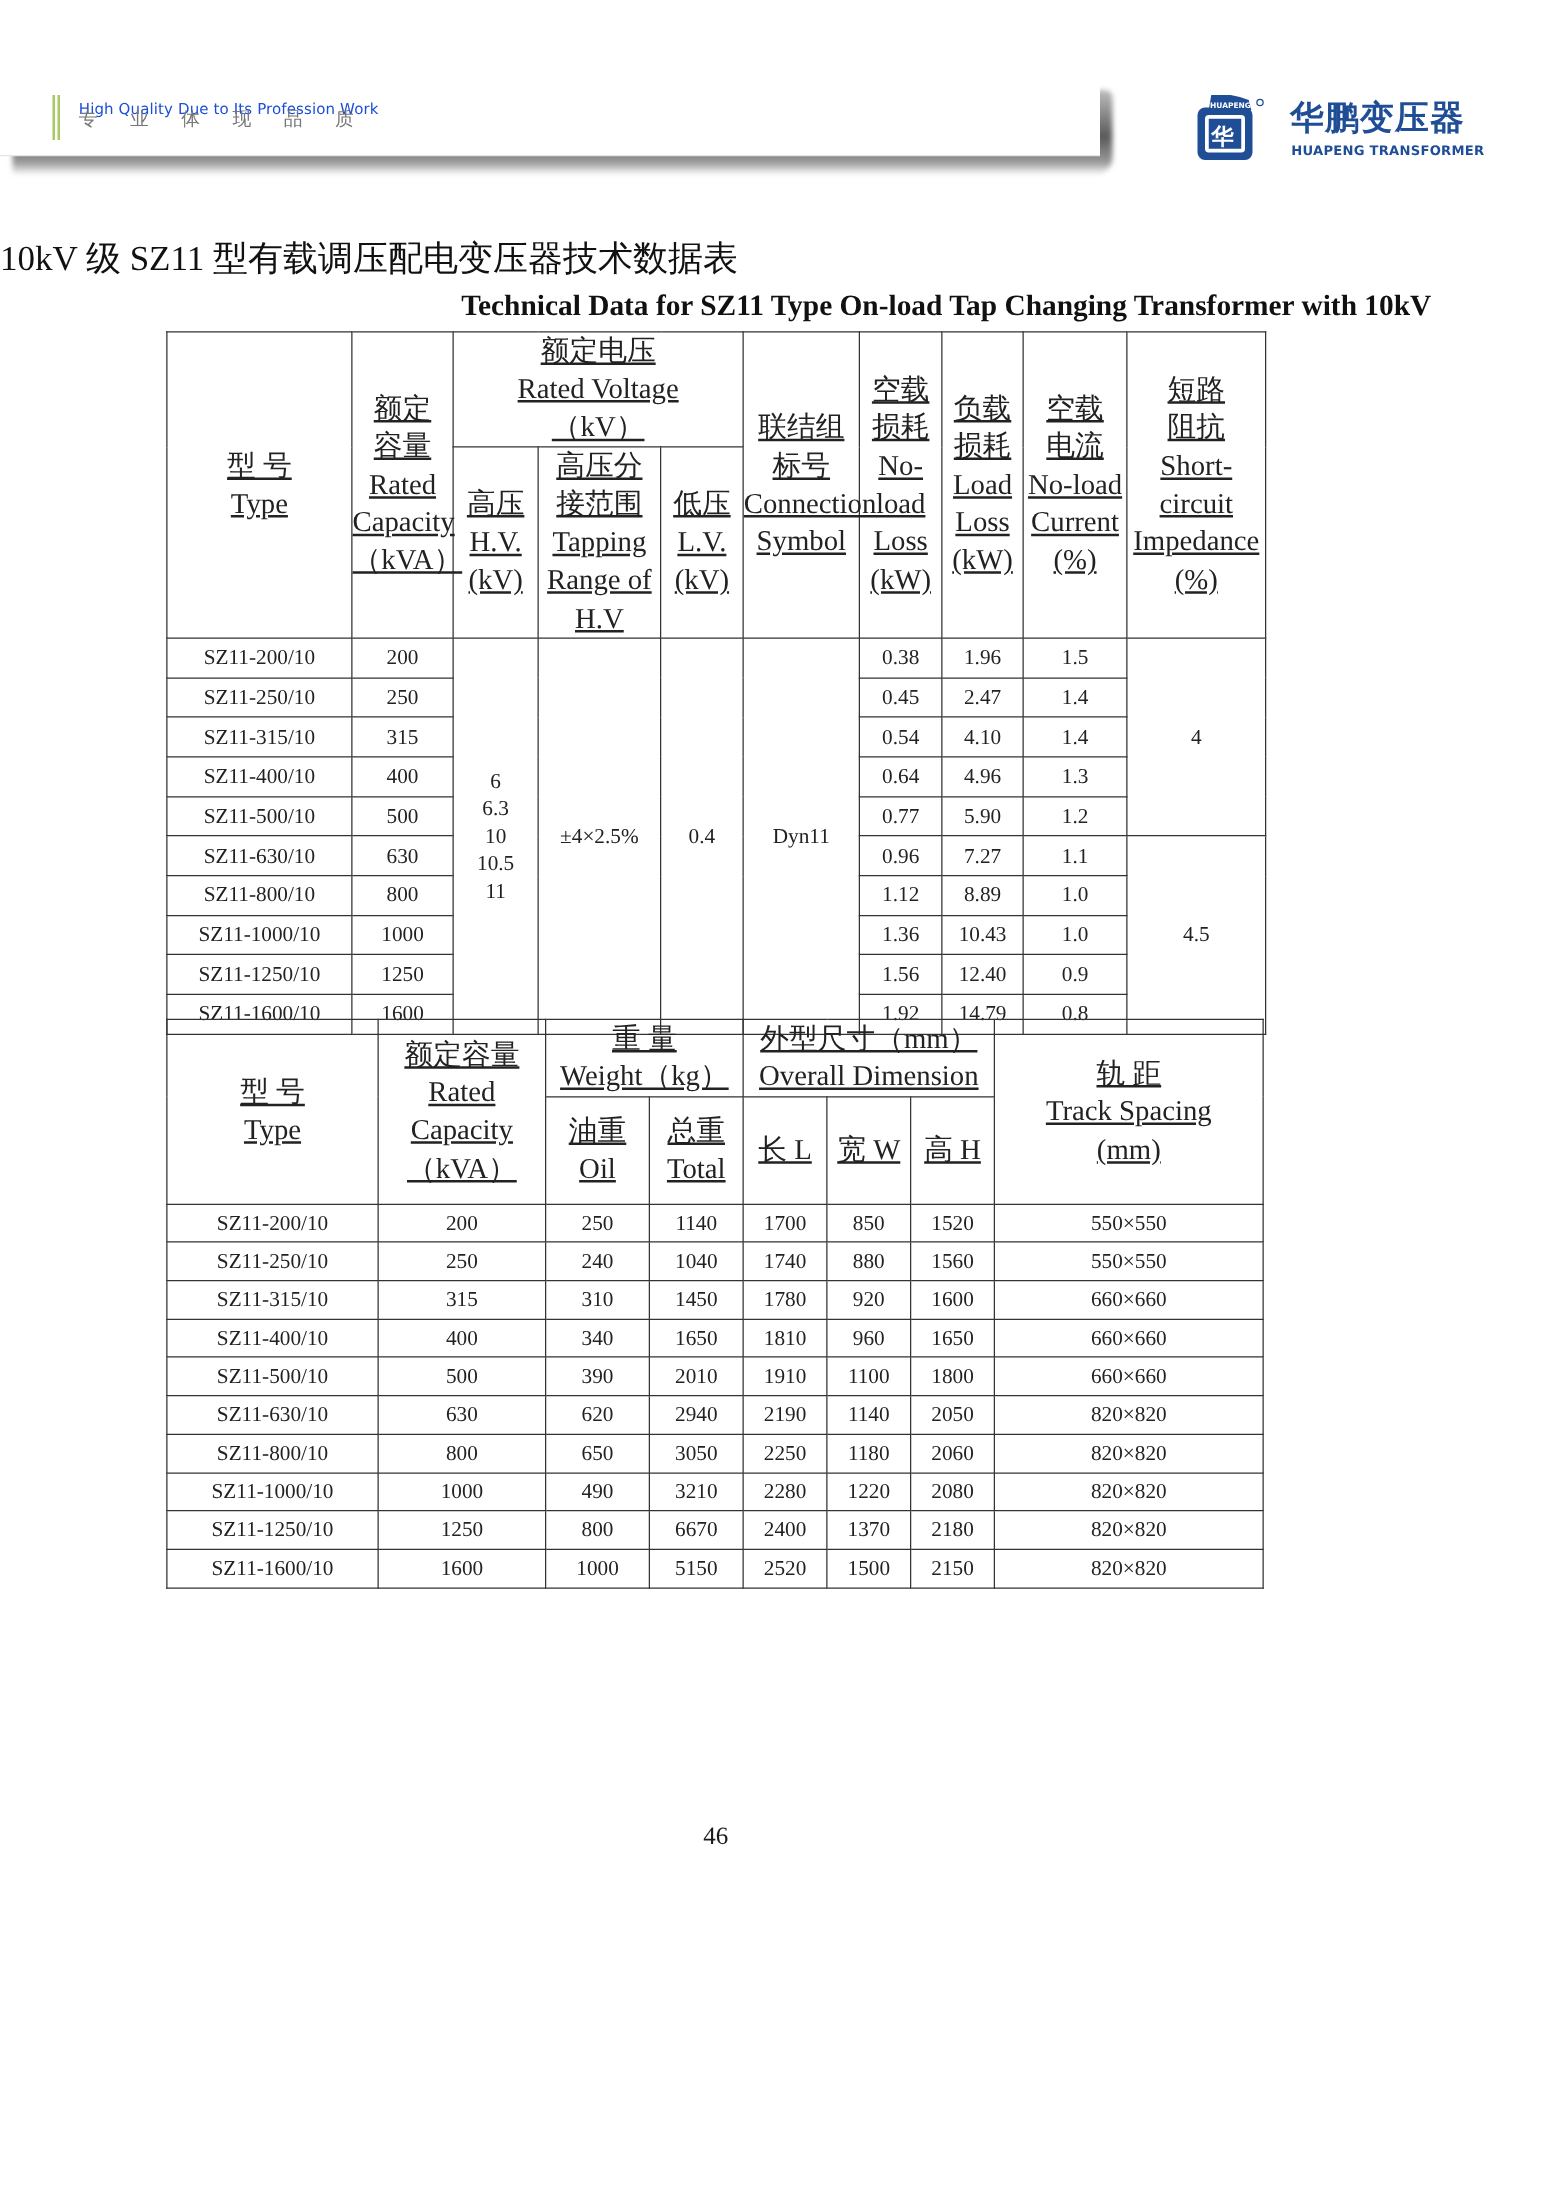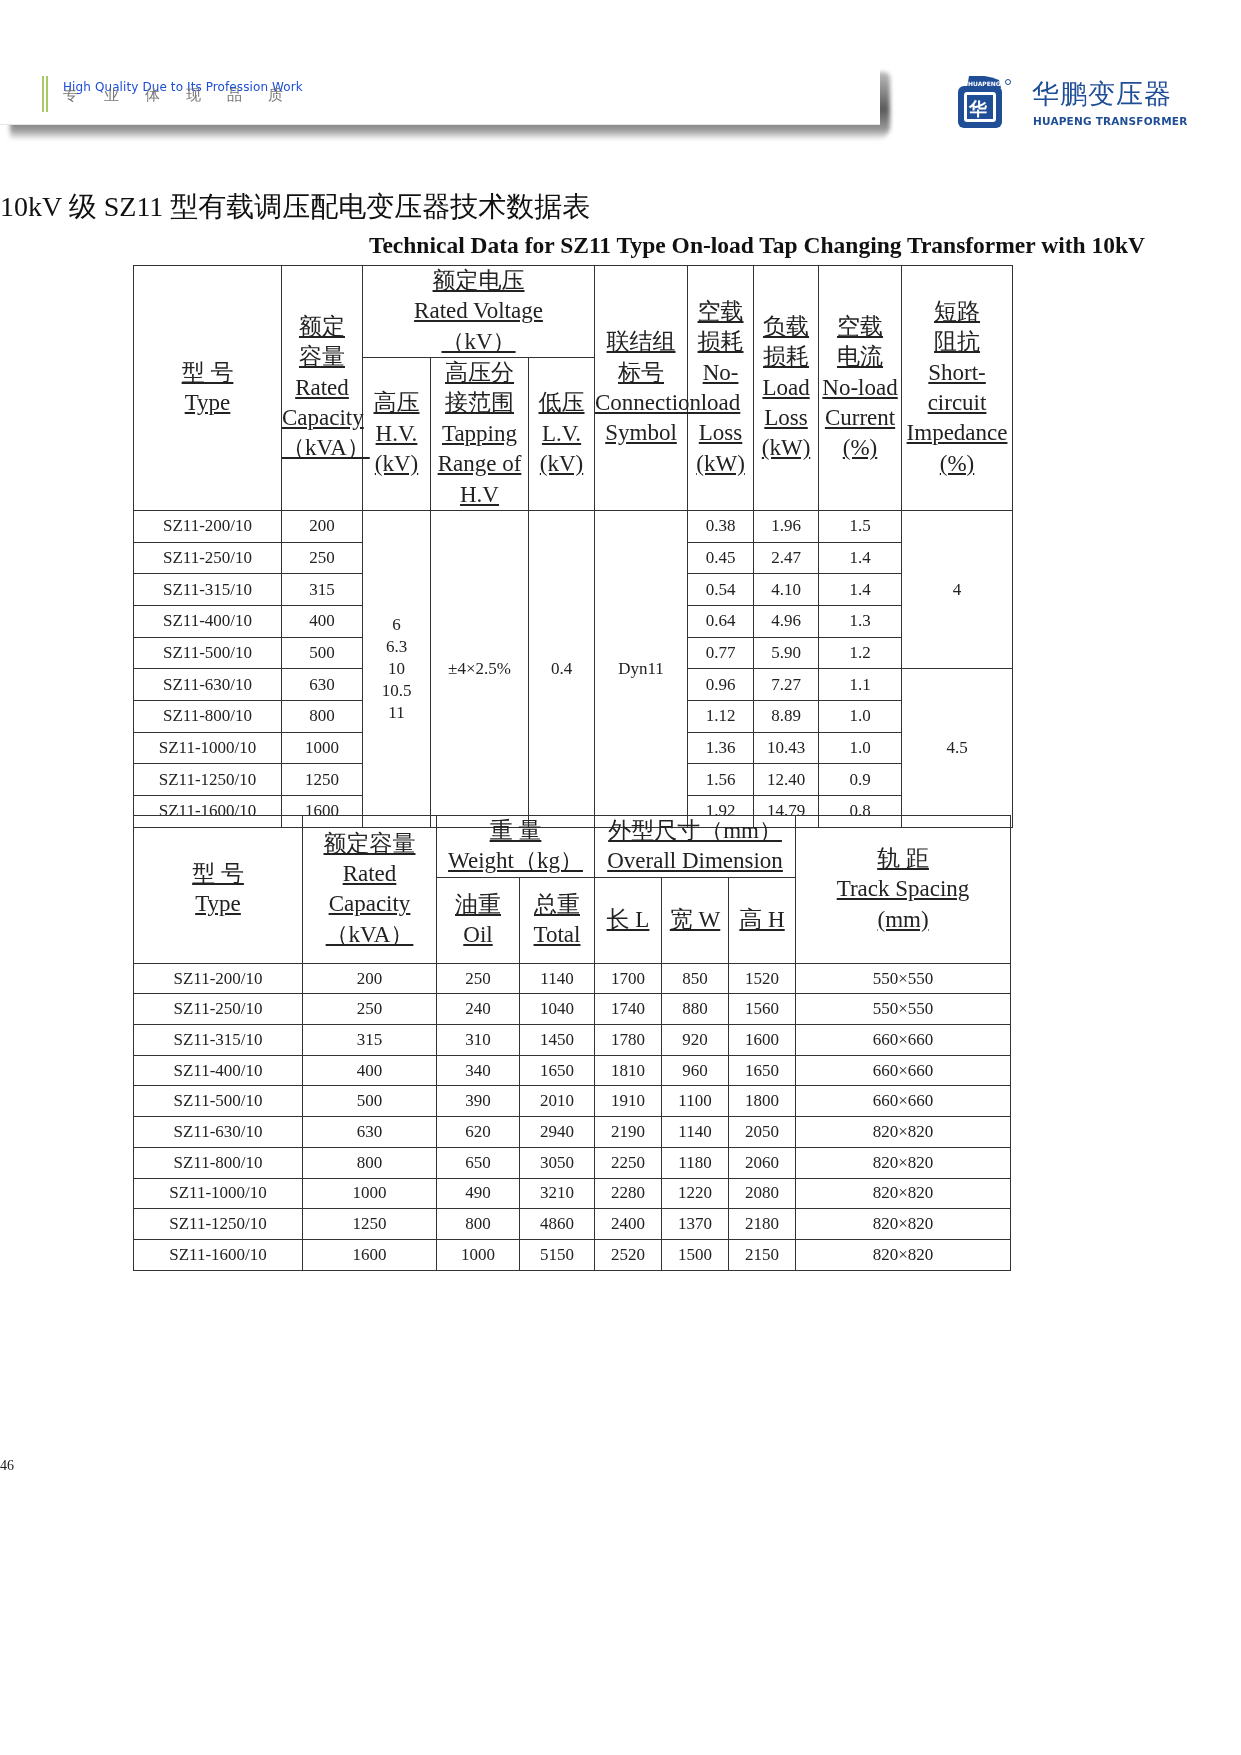--- a/index.html
+++ b/index.html
@@ -13,39 +13,39 @@
     .banner-bars { position: absolute; left: 42px; top: 76px; width: 10px; height: 36px; }
     .banner-bars span { position: absolute; top: 0; width: 2px; height: 36px; background: #a9c964; }
     .banner-en { position: absolute; left: 63px; top: 80px; font-family: "DejaVu Sans", sans-serif;
       font-size: 12px; color: #1d4ed8; letter-spacing: 0.1px; }
     .banner-cn { position: absolute; left: 63px; top: 86px; font-family: "DejaVu Sans", sans-serif;
       font-size: 15px; color: #777; letter-spacing: 26px; }
 
     
     .logo-mark { position: absolute; left: 955px; top: 76px; width: 58px; height: 54px; }
     .logo-cn { position: absolute; left: 1032px; top: 76px; font-family: "DejaVu Sans", sans-serif;
-      font-weight: normal; font-size: 27px; color: #1f4e96; letter-spacing: 1px; text-align: right; }
+      font-weight: bold; font-size: 27px; color: #1f4e96; letter-spacing: 1px; text-align: right; }
     .logo-en { position: absolute; left: 1033px; top: 115px; font-family: "DejaVu Sans", sans-serif;
       font-weight: bold; font-size: 10.5px; color: #1f4e96; letter-spacing: 0.2px; }
 
     
     .title-cn { position: absolute; left: 0; width: 1145px; top: 188px; text-align: left;
       font-size: 28px; color: #111; }
     .title-en { position: absolute; left: 0; width: 1145px; top: 232px; text-align: right;
       font-size: 23.5px; font-weight: bold; color: #111; }
 
     
     table.spec { position: absolute; border-collapse: collapse; table-layout: fixed; }
     table.spec td { border: 1.5px solid #333; text-align: center; vertical-align: middle;
       padding: 0; font-size: 17px; line-height: 1.3; color: #222; }
     table.spec td.hd { font-size: 23px; line-height: 1.32; text-decoration: underline; }
     #t1 { left: 133px; top: 265px; width: 879px; }
     #t2 { left: 133px; top: 815px; width: 877px; }
     .stack span { display: block; }
-    .page-num { position: absolute; left: 0; width: 1145px; top: 1458px; text-align: left; font-size: 14px; }
+    .page-num { position: absolute; left: 0; width: 1145px; top: 1458px; text-align: center; font-size: 20px; }
   </style>
 </head>
 <body>
 
 <div class="banner-shadow"></div>
 <div class="banner-card"></div>
 <div class="banner-bars">
   <span style="left:0"></span>
     <span style="left:4px"></span>
 </div>
@@ -364,21 +364,21 @@
     <td>3210</td>
     <td>2280</td>
     <td>1220</td>
     <td>2080</td>
     <td>820×820</td>
   </tr>
   <tr style="height:30.7px">
     <td>SZ11-1250/10</td>
     <td>1250</td>
     <td>800</td>
-    <td>4860</td>
+    <td>6670</td>
     <td>2400</td>
     <td>1370</td>
     <td>2180</td>
     <td>820×820</td>
   </tr>
   <tr style="height:30.7px">
     <td>SZ11-1600/10</td>
     <td>1600</td>
     <td>1000</td>
     <td>5150</td>

